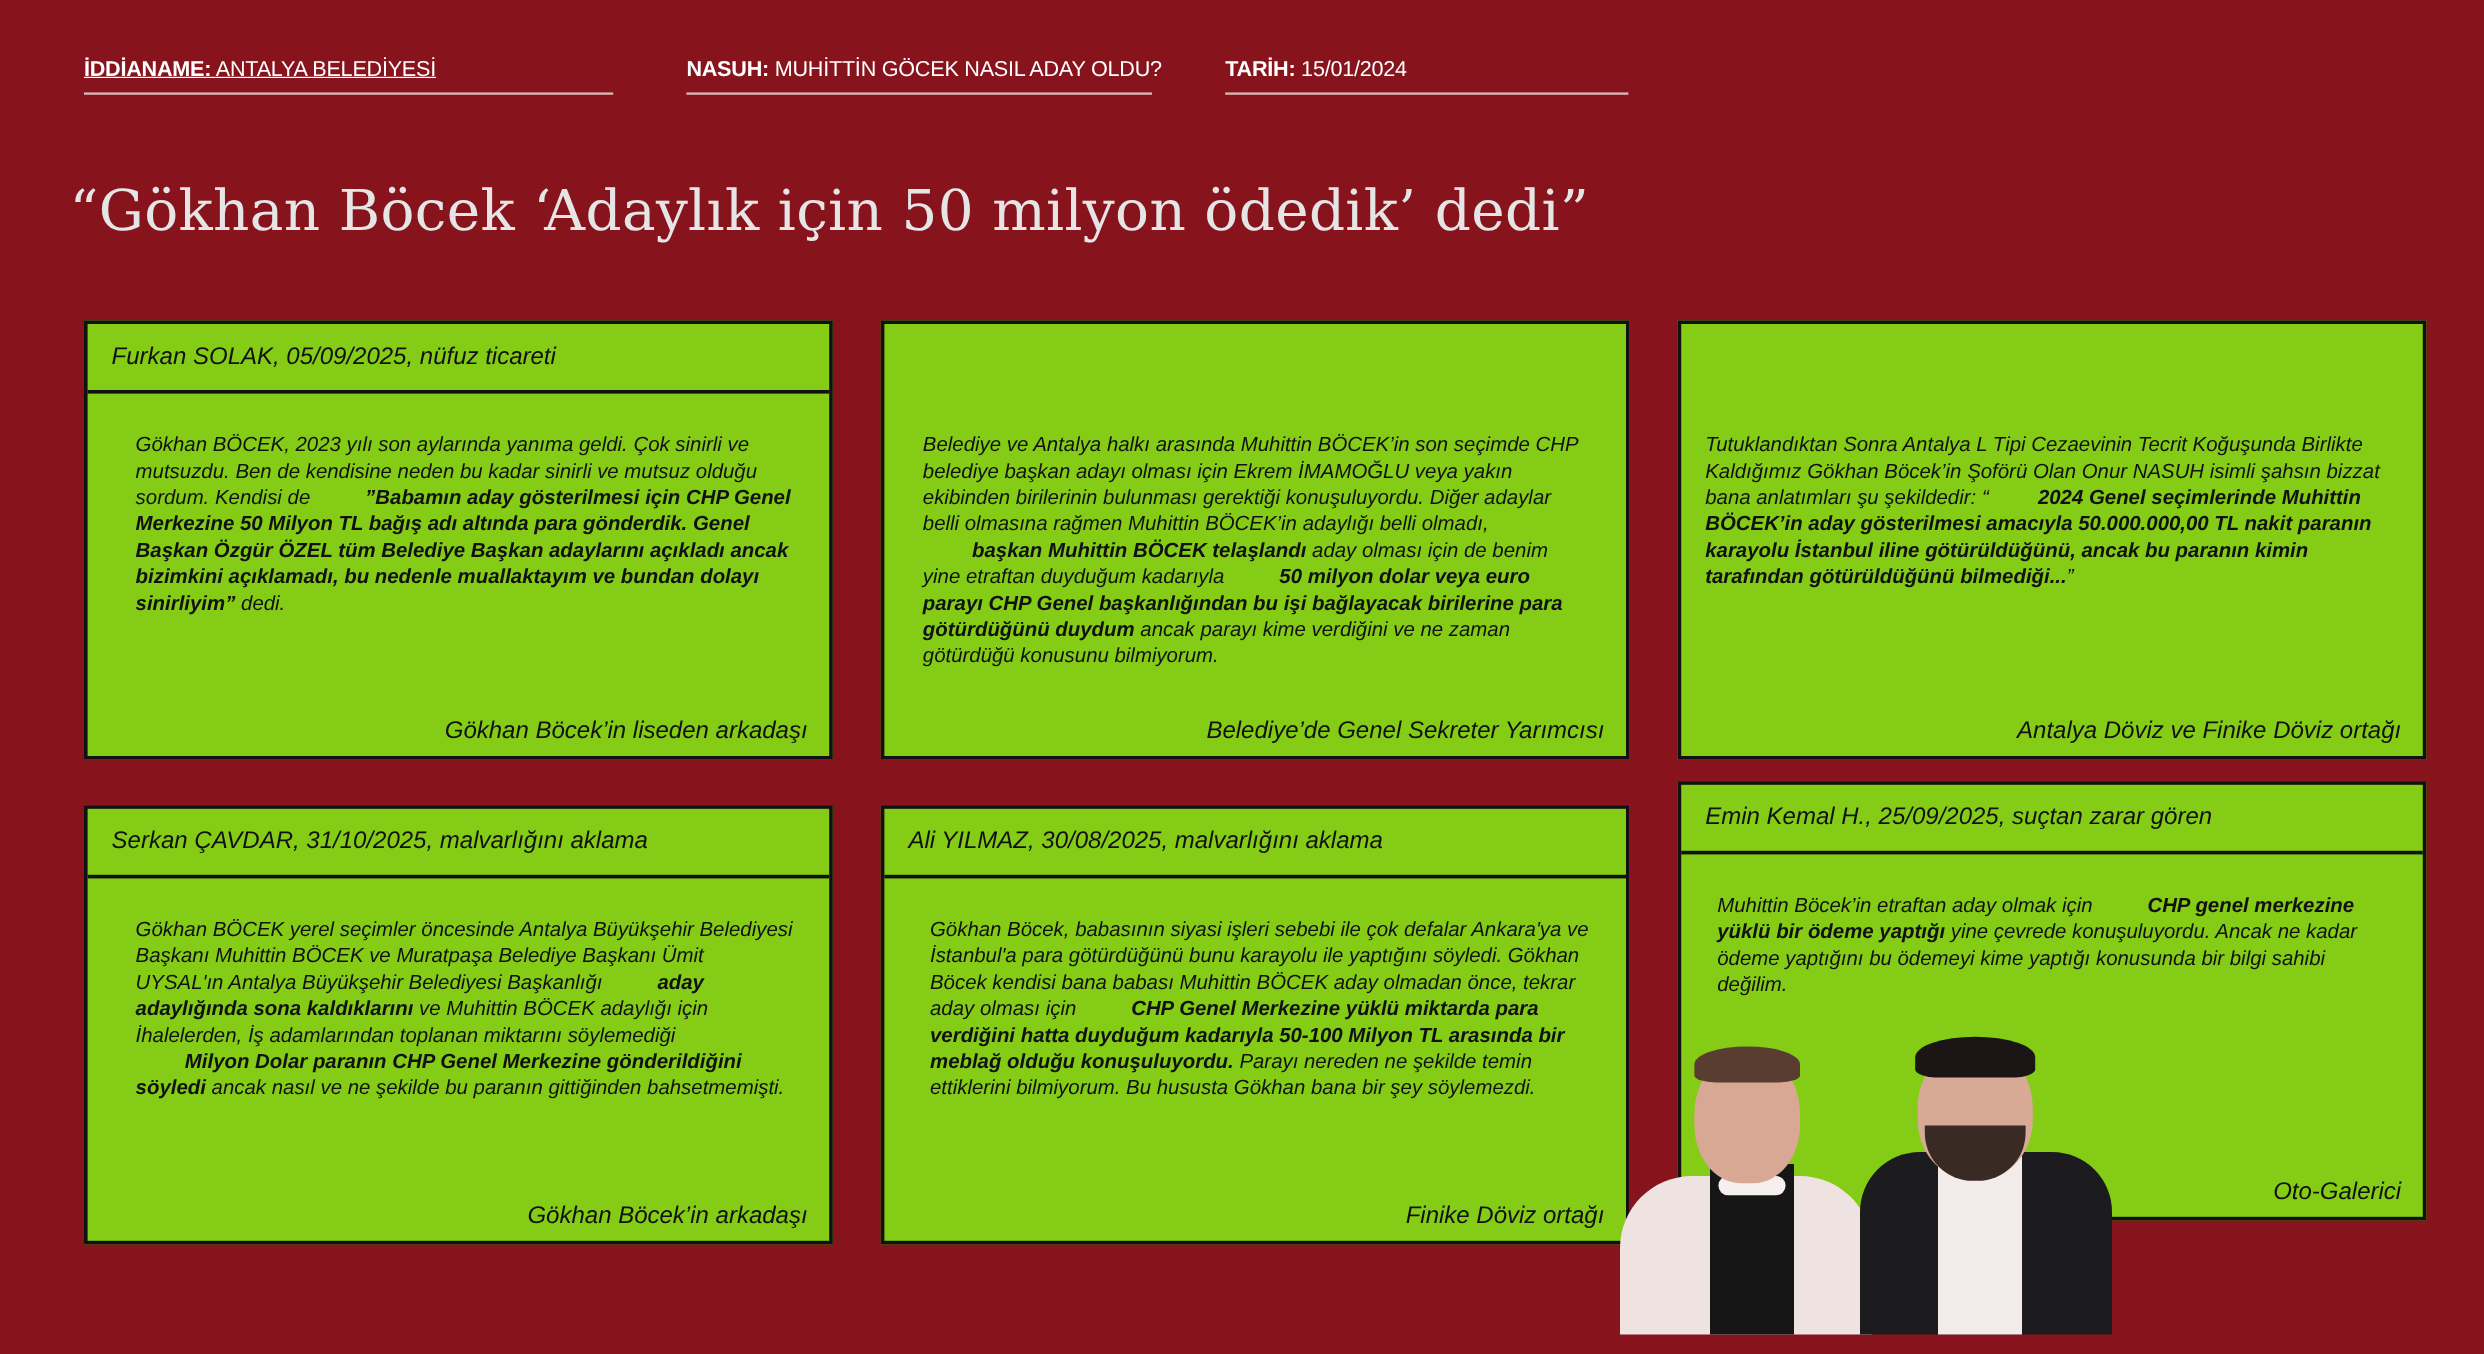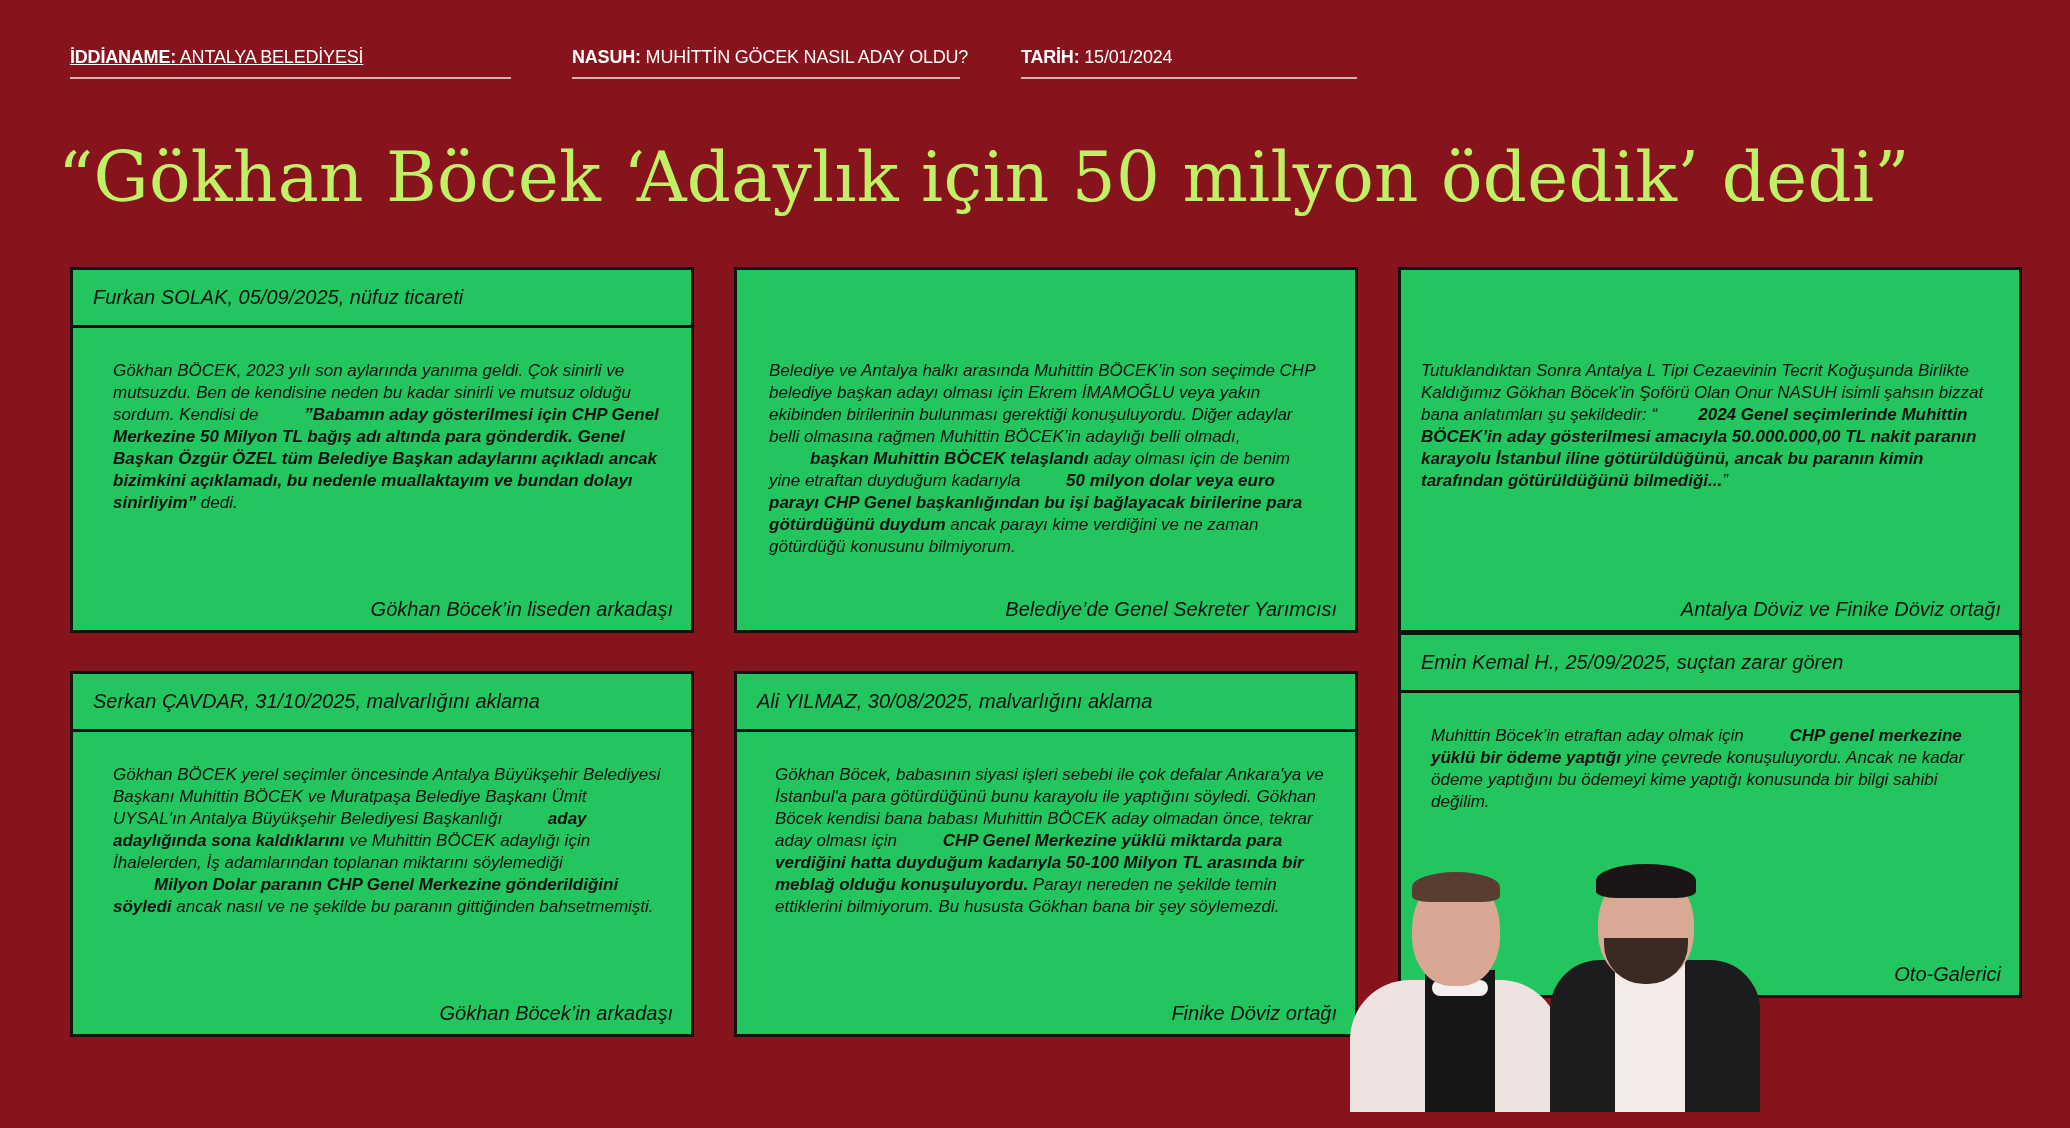--- a/index.html
+++ b/index.html
@@ -16,27 +16,27 @@
   .meta-field .rule {
     position:absolute; left:0; right:0; top:30px; height:2px;
     background:#d9b3b6;
   }
   #f-iddianame { left:70px; width:441px;text-decoration:underline; }
   #f-konu { left:572px; width:388px; }
   #f-tarih { left:1021px; width:336px; }
 
   .headline {
     position:absolute; left:58px; top:132px; width:1960px;
-    font-family:"DejaVu Serif", serif; font-size:69px; line-height:90px;
-    color:#bef264; white-space:nowrap; letter-spacing:0.3px;
+    font-family:"DejaVu Serif", serif; font-size:47px; line-height:90px;
+    color:#e5e5e5; white-space:nowrap; letter-spacing:0.3px;
   }
 
   .card {
     position:absolute; width:624px; height:366px;
-    background:#22c55e; border:3px solid #111; box-sizing:border-box;
+    background:#84cc16; border:3px solid #111; box-sizing:border-box;
     color:#111;
   }
   .card .card-head {
     height:58px; border-bottom:3px solid #111; box-sizing:border-box;
     padding:14px 0 0 20px;
     font-style:italic; font-size:20px; line-height:26px; white-space:nowrap;
   }
   .card .card-body {
     position:absolute; left:40px; right:30px; top:90px;
     font-style:italic; font-size:17px; line-height:22px;
@@ -44,21 +44,21 @@
   .card .card-body b { font-weight:bold;margin-left:41px; }
   .card .card-role {
     position:absolute; right:18px; bottom:8px;
     font-style:italic; font-size:20px; line-height:26px; white-space:nowrap;
   }
   #card-0 { left:70px; top:267px; }
   #card-1 { left:734px; top:267px; }
   #card-2 { left:1398px; top:267px; }
   #card-3 { left:70px; top:671px; }
   #card-4 { left:734px; top:671px; }
-  #card-5 { left:1398px; top:632px; }
+  #card-5 { left:1398px; top:651px; }
   #card-1 .card-body { left:32px; }
   #card-2 .card-body { left:20px; }
   #card-4 .card-body { left:38px; }
   #card-5 .card-body { left:30px; }
 
   
   .photo {
     position:absolute; left:1340px; top:850px; width:430px; height:262px;
     overflow:hidden;
   }

